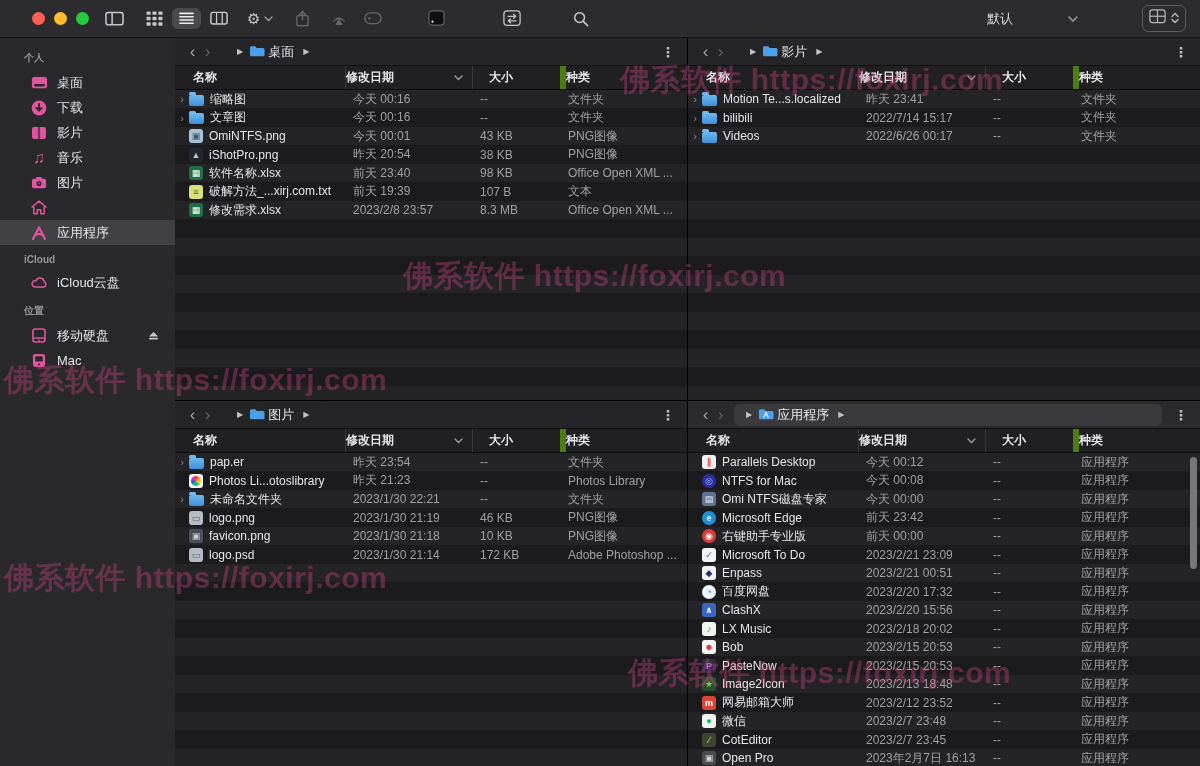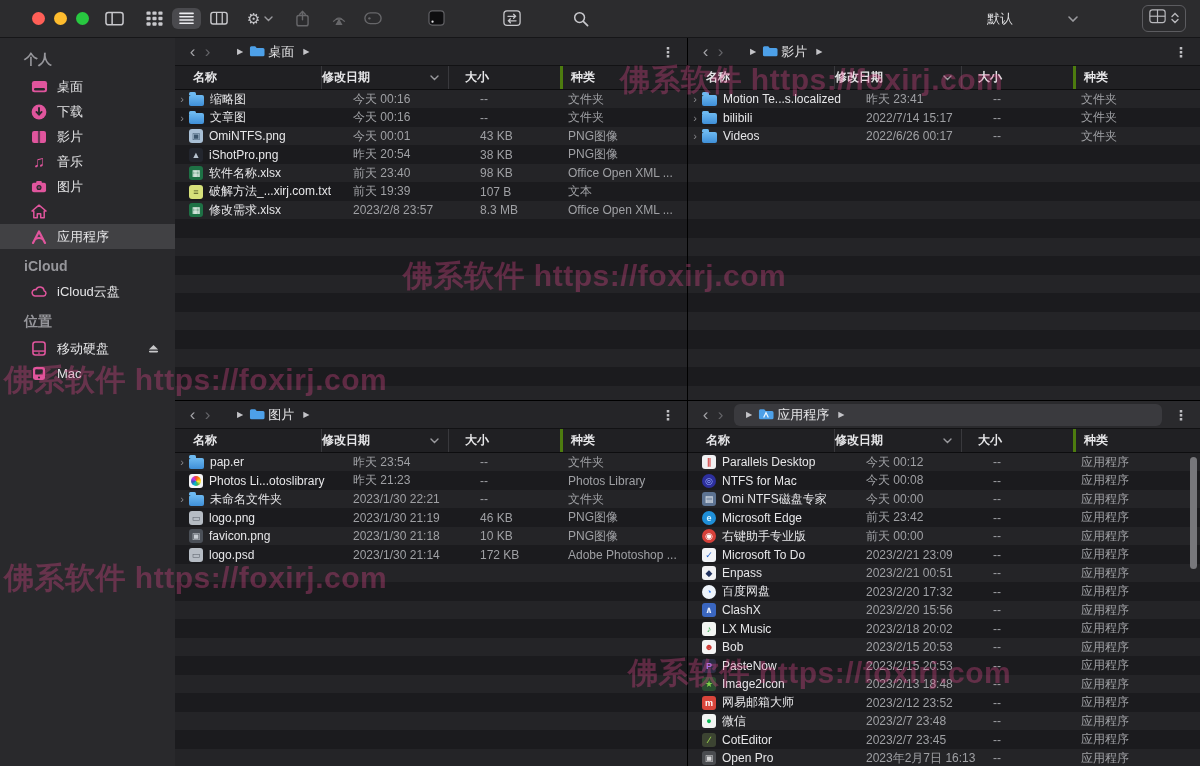--- a/index.html
+++ b/index.html
@@ -25,21 +25,21 @@
   .tb-terminal{margin-left:46px;}
   .tb-transfer{margin-left:58px;}
   .tb-search{margin-left:52px;}
   .tb-right{margin-left:auto;display:flex;align-items:center;margin-right:14px;gap:48px;}
   .layout-label{font-size:13px;color:#dcdcde;}
   .grid-ctl{display:flex;align-items:center;border:1px solid #5c5c60;border-radius:6px;padding:3px 6px;gap:5px;margin-left:16px;}
 
   
   .bodyrow{flex:1;display:flex;min-height:0;}
   .sidebar{flex:0 0 175px;width:175px;background:#29292c;padding-top:4px;position:relative;z-index:2;}
-  .side-title{color:#96969b;font-size:14px;font-weight:700;padding:9px 0 5px 24px;}
+  .side-title{color:#96969b;font-size:10px;font-weight:700;padding:9px 0 5px 24px;}
   .side-item{height:25px;display:flex;align-items:center;padding-left:30px;color:#e3e3e5;font-size:13px;cursor:default;}
   .side-item.selected{background:#414144;}
   .sicon{width:18px;display:flex;justify-content:center;align-items:center;margin-right:9px;flex:0 0 18px;}
   .slabel{white-space:nowrap;}
   .eject{margin-left:auto;margin-right:16px;display:flex;}
 
   
   .main{flex:1;display:grid;grid-template-columns:1fr 1fr;grid-template-rows:362px 1fr;gap:1px;background:#000;min-width:0;}
   .pane{background:#1e1e20;display:flex;flex-direction:column;position:relative;overflow:hidden;}
   .pane.focused{box-shadow:inset 0 0 0 2px #3E84E4;}
@@ -52,21 +52,21 @@
   .crumb-label{font-size:13px;color:#e4e4e6;margin:0 3px;white-space:nowrap;}
   .crumb-folder{display:flex;}
   .more{margin-left:auto;font-size:14px;font-weight:700;color:#bebec2;padding:0 2px;}
   .pill{flex:1;display:flex;align-items:center;background:#3a3a3e;border-radius:6px;height:22px;margin:0 10px 0 6px;padding:0 6px;min-width:0;}
 
   .cols{flex:0 0 24px;height:24px;display:flex;align-items:stretch;background:#202023;border-bottom:1px solid #0d0d0f;font-size:12px;font-weight:700;color:#e6e6e8;}
   .c{display:flex;align-items:center;}
   .c-name{flex:1;padding-left:18px;min-width:0;}
   .c-date{flex:0 0 127px;border-left:1px solid #39393d;padding-left:0;}
   .c-size{flex:0 0 88px;border-left:1px solid #39393d;padding-left:16px;}
-  .c-kind{flex:0 0 127px;border-left:3px solid #4d7c0f;padding-left:8px;margin-left:24px;}
+  .c-kind{flex:0 0 127px;border-left:6px solid #4d7c0f;}
   .sort{margin-left:auto;margin-right:9px;display:flex;}
 
   .rows{flex:1;min-height:0;background:repeating-linear-gradient(180deg,#242427 0px,#242427 18.5px,#1b1b1e 18.5px,#1b1b1e 37px);}
   .row{height:18.5px;display:flex;align-items:center;font-size:12px;}
   .cell-name{flex:1;display:flex;align-items:center;min-width:0;color:#e6e6e8;}
   .chev{flex:0 0 14px;width:14px;text-align:center;color:#88888c;font-size:11px;}
   .cell-date{flex:0 0 127px;padding-left:8px;color:#9fa0a4;white-space:nowrap;}
   .cell-size{flex:0 0 88px;padding-left:8px;color:#9fa0a4;}
   .cell-kind{flex:0 0 127px;padding-left:8px;color:#9fa0a4;white-space:nowrap;overflow:hidden;}
   .fname{white-space:nowrap;overflow:hidden;text-overflow:ellipsis;padding-right:4px;}

